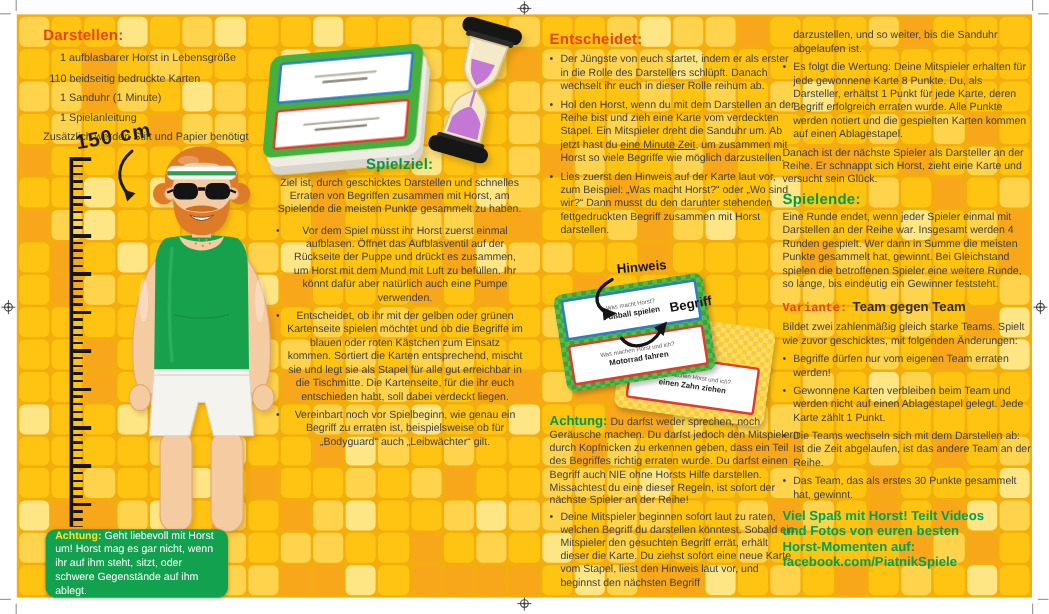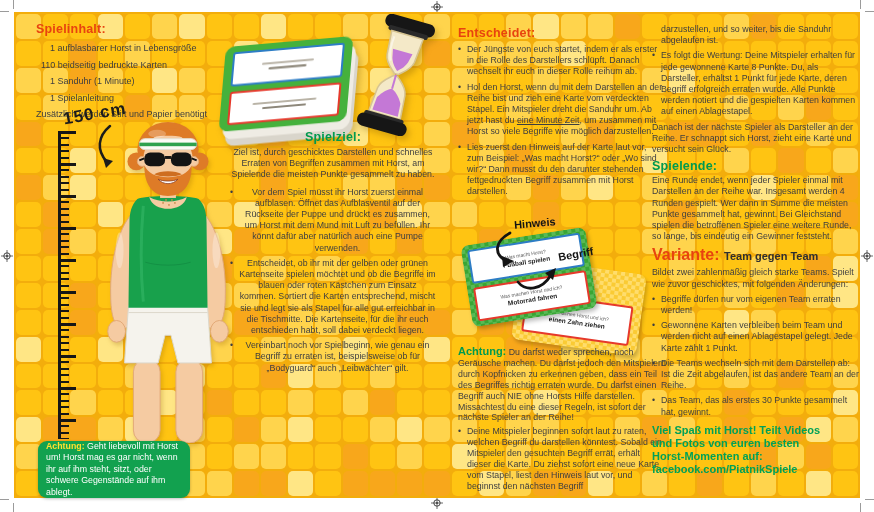--- a/index.html
+++ b/index.html
@@ -78,21 +78,21 @@
   .card-arrows{position:absolute;inset:0;z-index:4;pointer-events:none;}
   
   .r-achtung{position:absolute;left:458px;top:346px;width:208px;z-index:2;font-size:8.8px;line-height:10.9px;color:#3e3e40;}
   .r-achtung .lbl{font-weight:bold;color:#009a4e;font-size:11px;}
   .r-achtung .bullet{margin-top:3px;margin-bottom:0;}
   
   .col-r2{position:absolute;left:652px;top:24px;width:208px;z-index:2;}
   .col-r2 p{margin:0 0 4px 0;}
   .col-r2 .cont{padding-left:9px;}
   .variante-line{margin:2px 0 3px 0;}
-  .v-red{font-size:16px;font-weight:bold;color:#e8430f;}
+  .v-red{font-size:10px;font-weight:bold;color:#e8430f;font-family:Liberation Mono, monospace;}
   .v-dark{font-size:11px;font-weight:bold;color:#2e2e30;}
   .footer-green{margin-top:6px;font-size:11px;line-height:13px;font-weight:bold;color:#00a157;}
 </style>
 </head>
 <body>
 
 <div class="canvas">
 
   <div class="mark" style="left:13px;top:0;width:1px;height:9px;"></div>
   <div class="mark" style="left:0;top:11px;width:9px;height:1px;"></div>
@@ -685,21 +685,21 @@
         <div style="background: rgb(248, 167, 27);"></div>
         <div style="background: rgb(255, 196, 18);"></div>
         <div style="background: rgb(255, 212, 76);"></div>
         <div style="background: rgb(255, 196, 18);"></div>
         <div style="background: rgb(255, 230, 133);"></div>
         <div style="background: rgb(255, 196, 18);"></div>
       </div>
   </div>
 
   <div class="abs" style="left:36px;top:22px;z-index:2;">
-    <div class="h-red">Spielinhalt:</div>
+    <div class="h-red">Darstellen:</div>
   </div>
   <div class="abs" style="left:36px;top:40px;z-index:2;">
     <div class="contents-line ind1">1 aufblasbarer Horst in Lebensgröße</div>
     <div class="contents-line ind2">110 beidseitig bedruckte Karten</div>
     <div class="contents-line ind1">1 Sanduhr (1 Minute)</div>
     <div class="contents-line ind1">1 Spielanleitung</div>
     <div class="contents-line">Zusätzlich werden Stift und Papier benötigt</div>
   </div>
 
   <div class="abs height-label" style="left:63px;top:104px;z-index:3;">150 cm</div>

